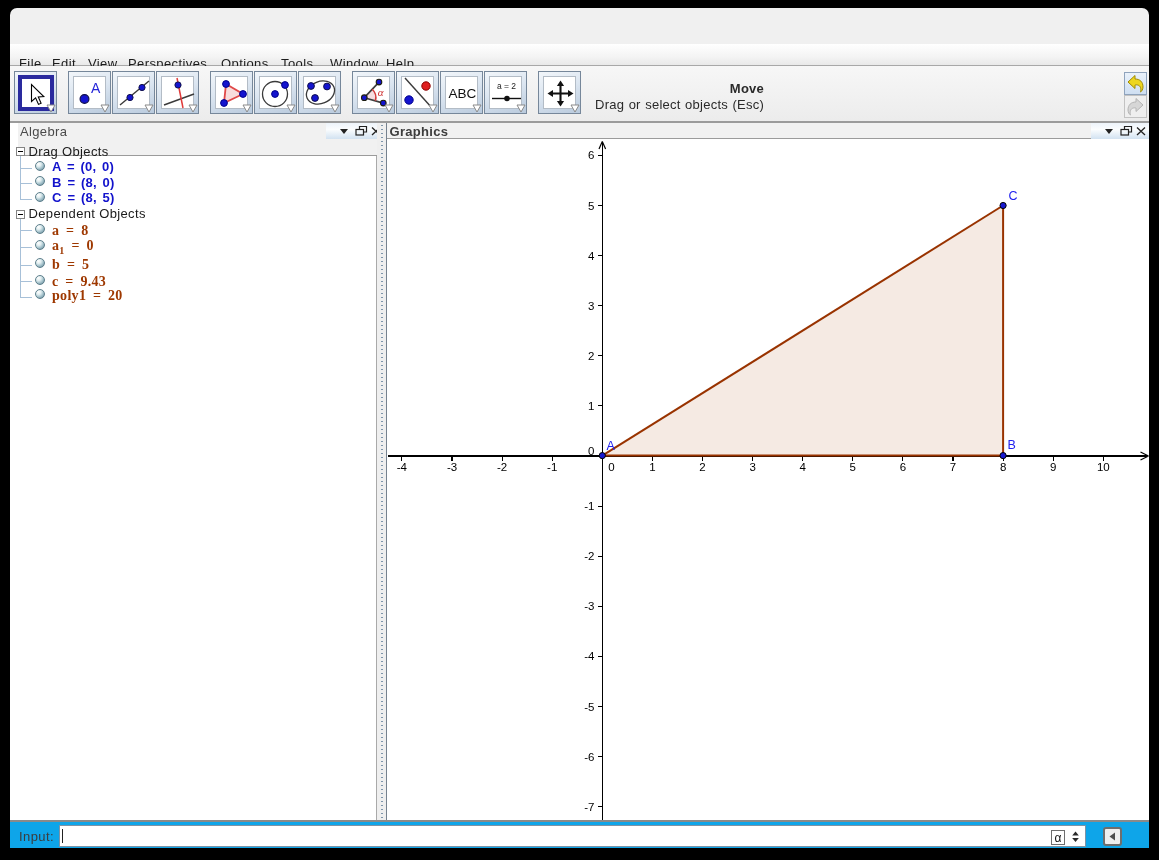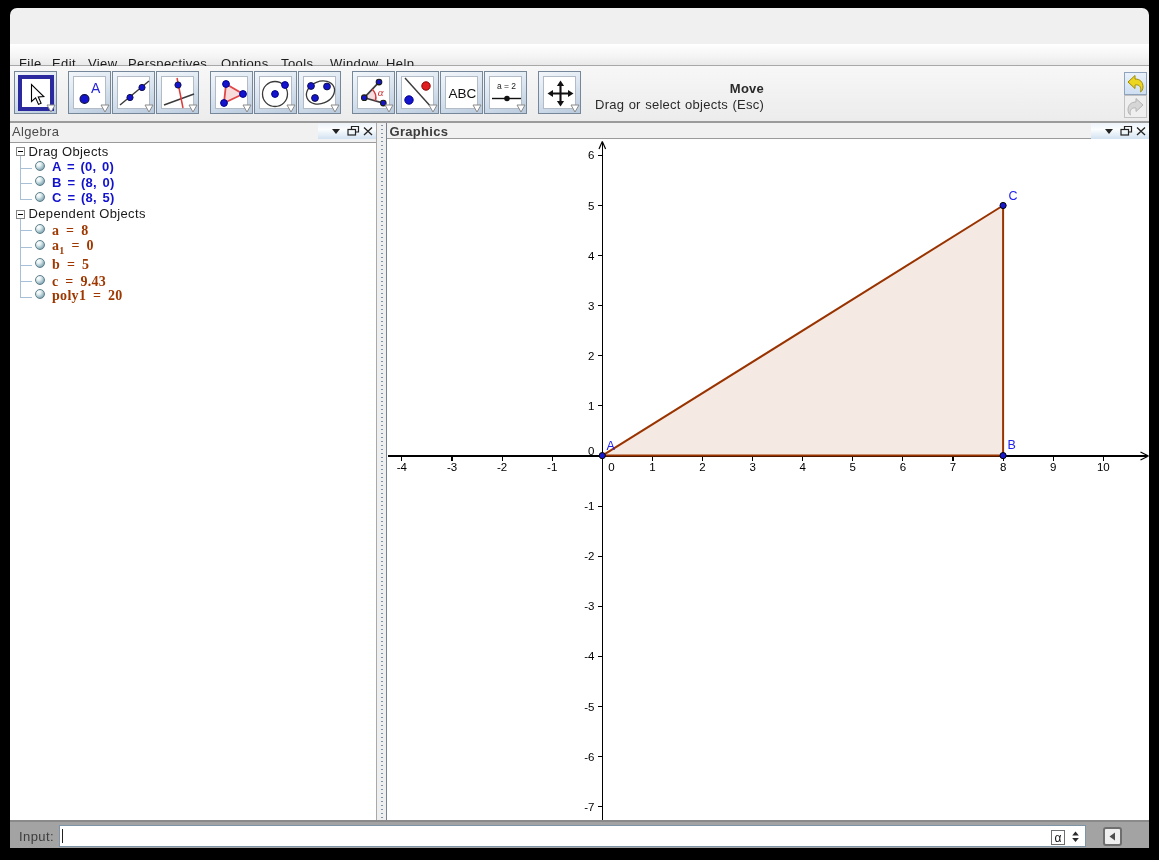--- a/index.html
+++ b/index.html
@@ -21,38 +21,38 @@
 .tbtn .inner { position:absolute; left:4px; top:4px; width:33px; height:33px; background:#fff; border:1px solid #b3bcc6; }
 .tbtn.sel .inner { left:3px; top:3px; width:36px; height:36px; border:4px solid #2a2a9e; }
 .tri { position:absolute; right:0px; bottom:0px; width:10px; height:9px; }
 #movetext { position:absolute; left:585px; top:15px; font-size:13px; color:#2a2a2a; letter-spacing:0.25px; word-spacing:0.6px;text-align:right; }
 #movetext b { display:block; margin-bottom:1px; }
 #undo { position:absolute; left:1114px; top:6px; width:23px; height:23px; border:1px solid #8fa3bc; background:linear-gradient(180deg,#e9f1fa,#cfdff2); }
 #redo { position:absolute; left:1114px; top:29px; width:23px; height:23px; border:1px solid #c2c2c2; background:#efefef; }
 
 #panels { position:absolute; left:0; top:113px; width:1139px; height:699px; border-top:2px solid #9b9b9b; }
 #alg { position:absolute; left:0px; top:0px; width:367px; height:697px; background:#fff; border-right:1px solid #a9a9a9; }
-#alg-head { position:absolute; left:0; top:0; width:366px; height:20px; background:#f1f1f1; border-bottom:1px solid #9b9b9b; }
+#alg-head { position:absolute; left:8px; top:0; width:366px; height:33px; background:#f1f1f1; border-bottom:1px solid #9b9b9b; }
 #alg-head .t { position:absolute; left:2px; top:1px; font-size:13px; color:#4a4a4a; letter-spacing:0.35px; }
 .headicons { position:absolute; right:0; top:0; height:16px; width:58px; background:linear-gradient(180deg,#edf3fa 0%,#fbfdfe 40%,#d2e2f1 100%); }
 #splitter { position:absolute; left:367px; top:0px; width:9px; height:697px; background:#efefef; }
 #splitter .dots { position:absolute; left:3.5px; top:2px; width:2px; height:693px; background:repeating-linear-gradient(180deg,#7d95ab 0 1.4px,transparent 1.4px 4px); }
 #gfx { position:absolute; left:376px; top:0px; width:763px; height:697px; background:#fff; border-left:1px solid #76828f; }
 #gfx-head { position:absolute; left:0; top:0; width:762px; height:16px; background:#f1f1f1; border-bottom:1px solid #9b9b9b; }
 #gfx-head .t { position:absolute; left:2.5px; top:1px; font-size:13px; font-weight:bold; color:#3c3c3c; letter-spacing:0.3px; }
 
 .trow { position:absolute; font-size:13px; white-space:nowrap; }
 .blue { color:#1212cc; font-weight:bold; word-spacing:2px; letter-spacing:0.2px; }
 .brown { color:#9e3800; font-weight:bold; font-family:Liberation Serif, serif; font-size:14px; word-spacing:3px; letter-spacing:0.3px; }
 .marble { position:absolute; width:10px; height:10px; border-radius:50%; border:1px solid #5d7f8c; background:radial-gradient(circle at 32% 26%, #ffffff 0%, #e2eef0 30%, #a8c5ce 58%, #7798a5 85%, #698c99 100%); }
 .treeline { position:absolute; background:#a7c0d8; }
 .minusbox { position:absolute; width:9px; height:9px; border:1px solid #848484; background:#fff; }
 .minusbox:after { content:""; position:absolute; left:1px; top:3px; width:5px; height:1px; background:#000; }
 
-#inputbar { position:absolute; left:0; top:812px; width:1139px; height:28px; background:#a3a3a3; border-top:2px solid #8a8a8a; }
+#inputbar { position:absolute; left:0; top:812px; width:1139px; height:28px; background:#0ea5e9; border-top:2px solid #8a8a8a; }
 #inputbar .lbl { position:absolute; left:9px; top:7px; font-size:13px; color:#3c3c3c; letter-spacing:0.4px; }
 #infield { position:absolute; left:49px; top:3px; width:1027px; height:22px; background:#fff; border:1px solid #7d93a6; }
 #caret { position:absolute; left:2px; top:3px; width:1px; height:14px; background:#222; }
 #alphabox { position:absolute; right:20px; top:3.5px; width:14px; height:15px; border:1px solid #6e6e6e; font-size:12px; text-align:center; line-height:14px; color:#111; }
 #spinner { position:absolute; right:4px; top:3px; width:11px; height:15px; }
 #helpbtn { position:absolute; left:1093px; top:5px; width:19px; height:19px; border:2px solid #6e6e6e; border-radius:3px; background:#efefef; }
 </style>
 </head>
 <body>
 <div id="win">

